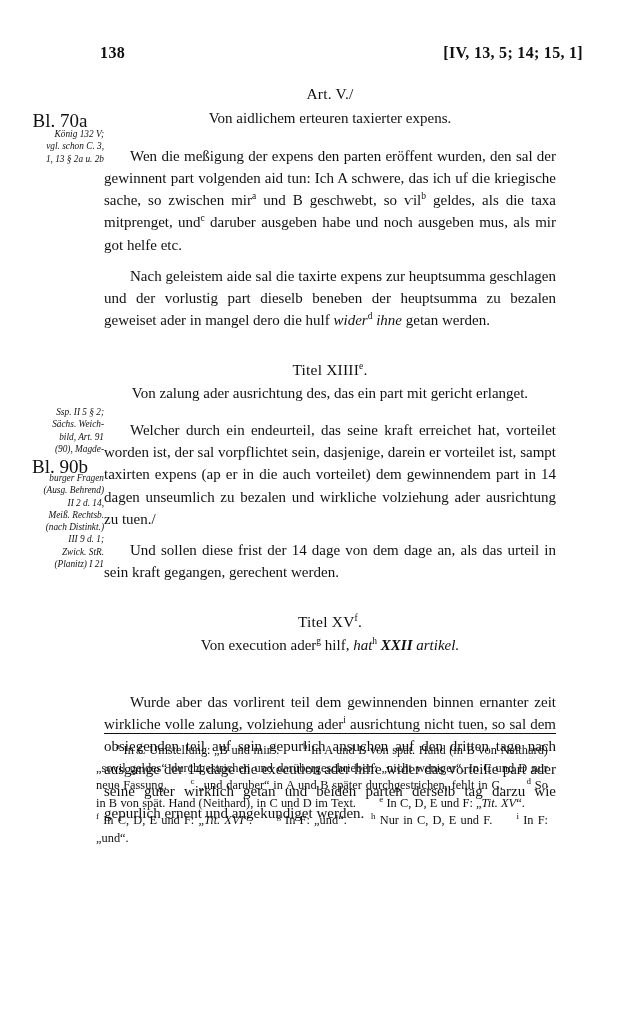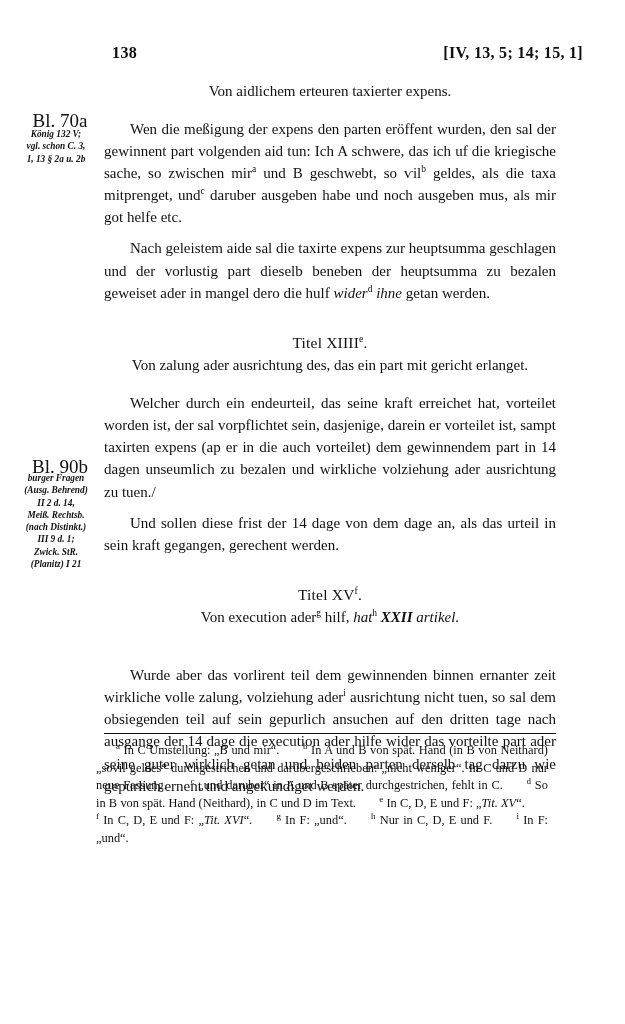--- a/index.html
+++ b/index.html
@@ -30,21 +30,20 @@
     width: 625px;
     height: 22px;
   }
   .folio {
     position: absolute;
     left: 100px;
     top: 0;
     font-size: 16px;
     font-weight: bold;
     letter-spacing: .4px;
-    margin-left: 12px;
   }
   .citehead {
     position: absolute;
     right: 42px;
     top: 0;
     font-size: 16px;
     font-weight: bold;
     letter-spacing: .3px;
   }
 
@@ -96,23 +95,23 @@
   .bolditalic { font-style: italic; font-weight: bold; }
 
   
   .margin {
     position: absolute;
     left: 8px;
     width: 96px;
     font-family: "Liberation Serif", "DejaVu Serif", serif;
     font-size: 9.3px;
     font-style: italic;
-    font-weight: bold;
+    font-weight: normal;
     line-height: 1.32;
-    text-align: center;
+    text-align: right;
     color: #101010;
   }
   .folio-mark {
     position: absolute;
     left: 8px;
     width: 104px;
     text-align: center;
     font-size: 19px;
     font-style: normal;
     font-weight: normal;
@@ -149,36 +148,43 @@
   </div>
 
   <div class="folio-mark" style="top:110px;">Bl. 70a</div>
 
   <div class="margin" style="top:128px;">
     <div>König 132 V;</div>
     <div>vgl. schon C. 3,</div>
     <div>1, 13 § 2a u. 2b</div>
   </div>
 
+  <div class="margin" style="top:406px;">
+    <div>Ssp. II 5 § 2;</div>
+    <div>Sächs. Weich-</div>
+    <div>bild, Art. 91</div>
+    <div>(90), Magde-</div>
+  </div>
 
   <div class="folio-mark" style="top:456px;">Bl. 90b</div>
 
   <div class="margin" style="top:472px;">
     <div>burger Fragen</div>
     <div>(Ausg. Behrend)</div>
     <div>II 2 d. 14,</div>
     <div>Meiß. Rechtsb.</div>
     <div>(nach Distinkt.)</div>
     <div>III 9 d. 1;</div>
     <div>Zwick. StR.</div>
     <div>(Planitz) I 21</div>
   </div>
 
   <div class="column">
 
+    <div class="heading art">Art. V./</div>
     <div class="subheading">Von aidlichem erteuren taxierter expens.</div>
 
     <div class="gap-sm"></div>
 
     <p class="body"><span>Wen die meßigung der expens den parten eröffent wurden, den sal der gewinnent part volgenden aid tun: Ich A schwere, das ich uf die kriegische sache, so zwischen mir</span><sup class="fn">a</sup><span> und B geschwebt, so ⱱil</span><sup class="fn">b</sup><span> geldes, als die taxa mitprenget, und</span><sup class="fn">c</sup><span> daruber ausgeben habe und noch ausgeben mus, als mir got helfe etc.</span></p>
 
     <div class="gap-sm"></div>
 
     <p class="body"><span>Nach geleistem aide sal die taxirte expens zur heuptsumma geschlagen und der vorlustig part dieselb beneben der heuptsumma zu bezalen geweiset ader in mangel dero die hulf </span><i>wider</i><sup class="fn">d</sup><i> ihne</i><span> getan werden.</span></p>
 

